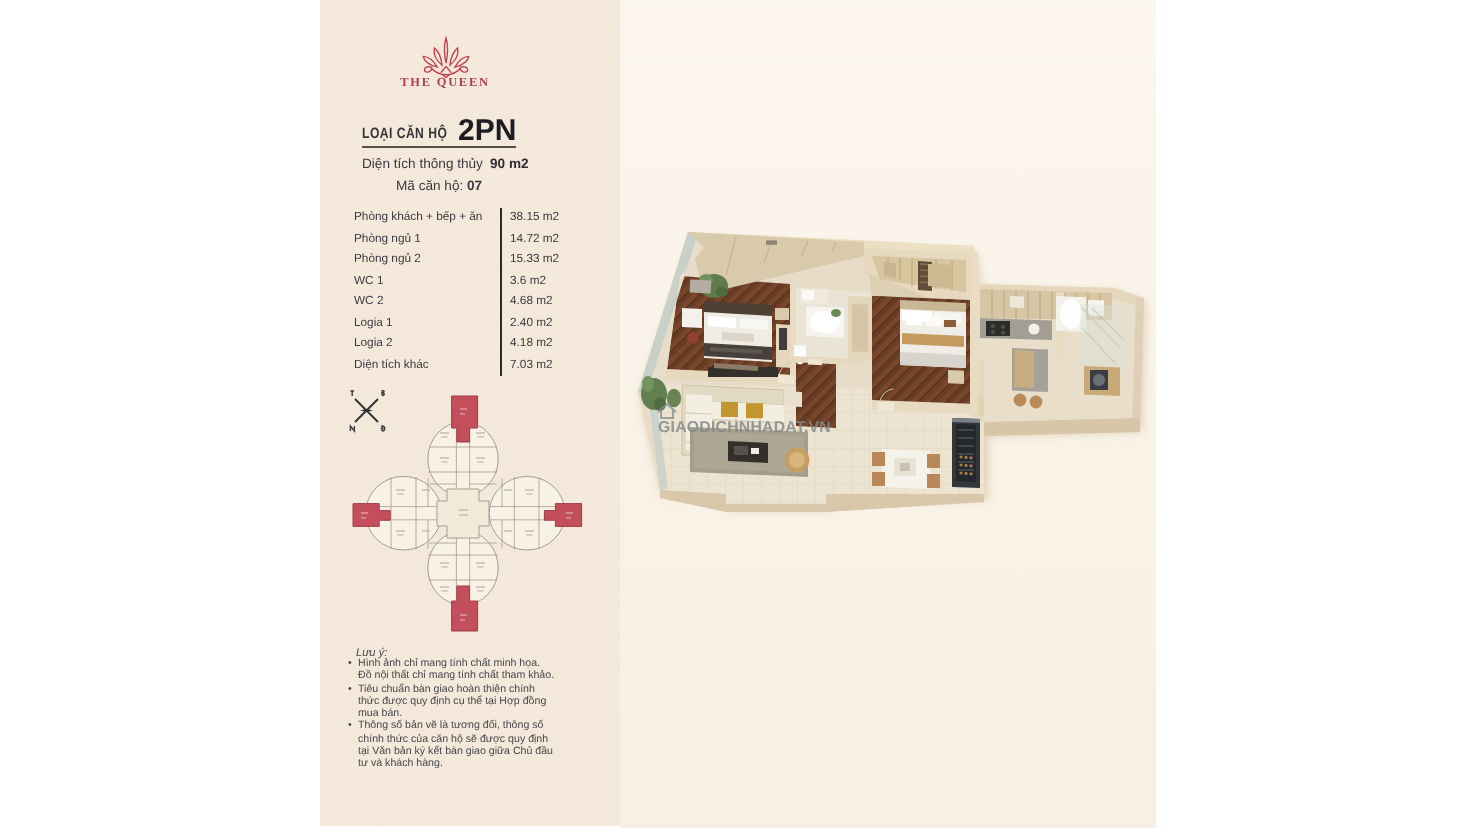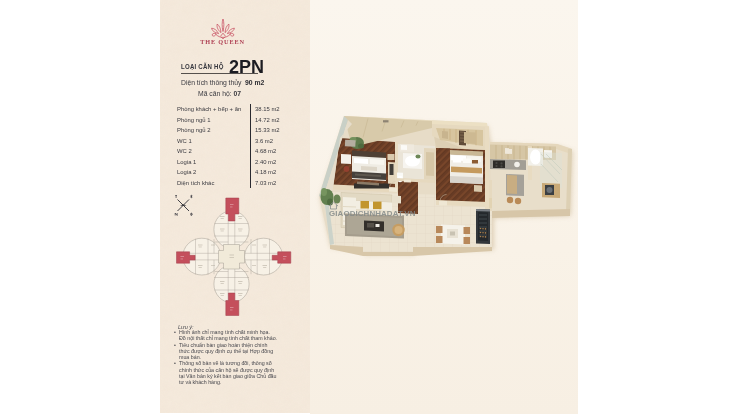--- a/index.html
+++ b/index.html
@@ -40,21 +40,21 @@
 <path d="M10.8 20.6 C8.6 20 7.2 20.6 7.2 21.9 C7.2 23 8.4 23.4 9.6 22.8 C10.8 22.2 11 21.2 10.8 20.6 Z"></path>
 <path d="M25.2 20.6 C27.4 20 28.8 20.6 28.8 21.9 C28.8 23 27.6 23.4 26.4 22.8 C25.2 22.2 25 21.2 25.2 20.6 Z"></path>
 <path d="M10.5 21 C13 23.6 15.6 24.4 18 24.4 C20.4 24.4 23 23.6 25.5 21"></path>
 <path d="M18 20.2 L15.4 23.4 M18 20.2 L20.6 23.4 M16.2 24.2 L18 25.8 L19.8 24.2"></path>
 </g>
 </svg>
 
 <div class="t" style="left:160px;top:38px;width:125px;text-align:center;font-family:'Liberation Serif',serif;font-size:6.2px;letter-spacing:0.9px;color:#ae3e52;font-weight:bold">THE QUEEN</div>
 
 <div class="t" style="left:181px;top:62px;font-size:7.5px;letter-spacing:0.28px;color:#34353c;font-weight:bold;transform:scale(0.81,1);transform-origin:left top">LOẠI CĂN HỘ</div>
-<div class="t" style="left:229px;top:57px;font-size:18px;color:#1c1c22;font-weight:bold">2PN</div>
+<div class="t" style="left:229px;top:57px;font-size:15px;color:#1c1c22;font-weight:bold">2PN</div>
 
 <div style="position:absolute;left:180.5px;top:73px;width:77px;height:1.4px;background:#55504c"></div>
 
 <div class="t" style="left:181px;top:78.5px;font-size:6.8px;color:#3a3a40">Diện tích thông thủy</div>
 <div class="t" style="left:245px;top:78.5px;font-size:6.8px;color:#2c2c32;font-weight:bold">90 m2</div>
 
 <div class="t" style="left:198px;top:89.5px;font-size:6.8px;color:#3a3a40">Mã căn hộ: <b>07</b></div>
 
 <div class="t" style="left:177px;top:106px;font-size:5.9px">Phòng khách + bếp + ăn</div>
 <div class="t" style="left:255px;top:106px;font-size:5.9px">38.15 m2</div>

